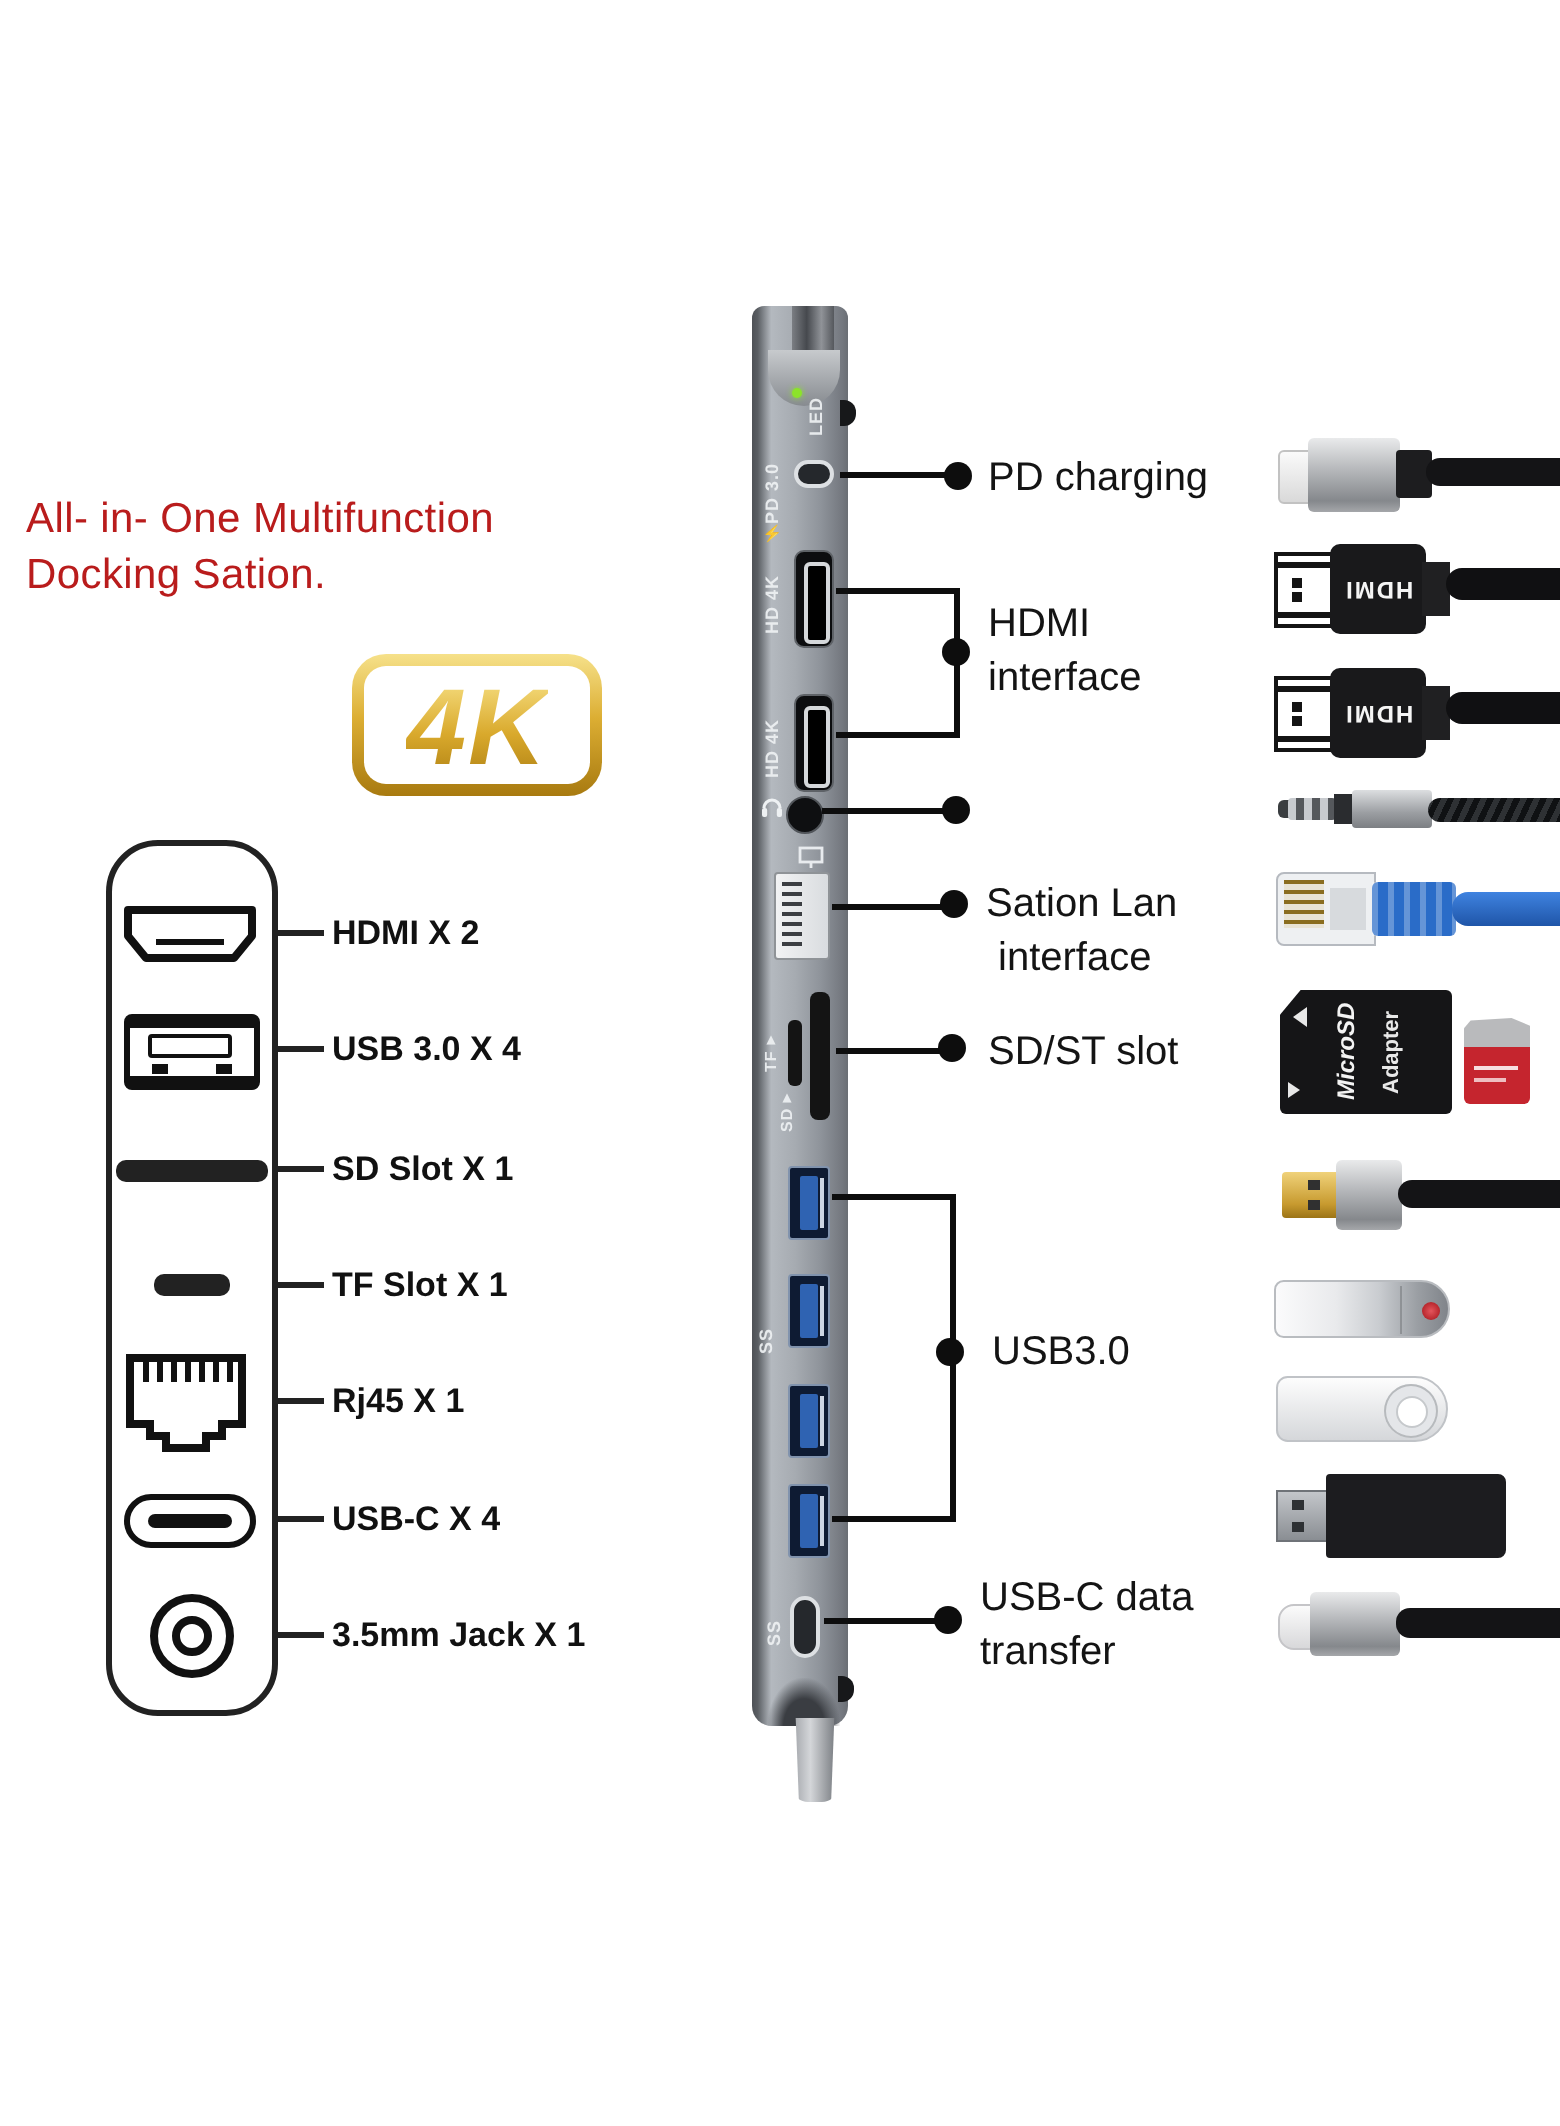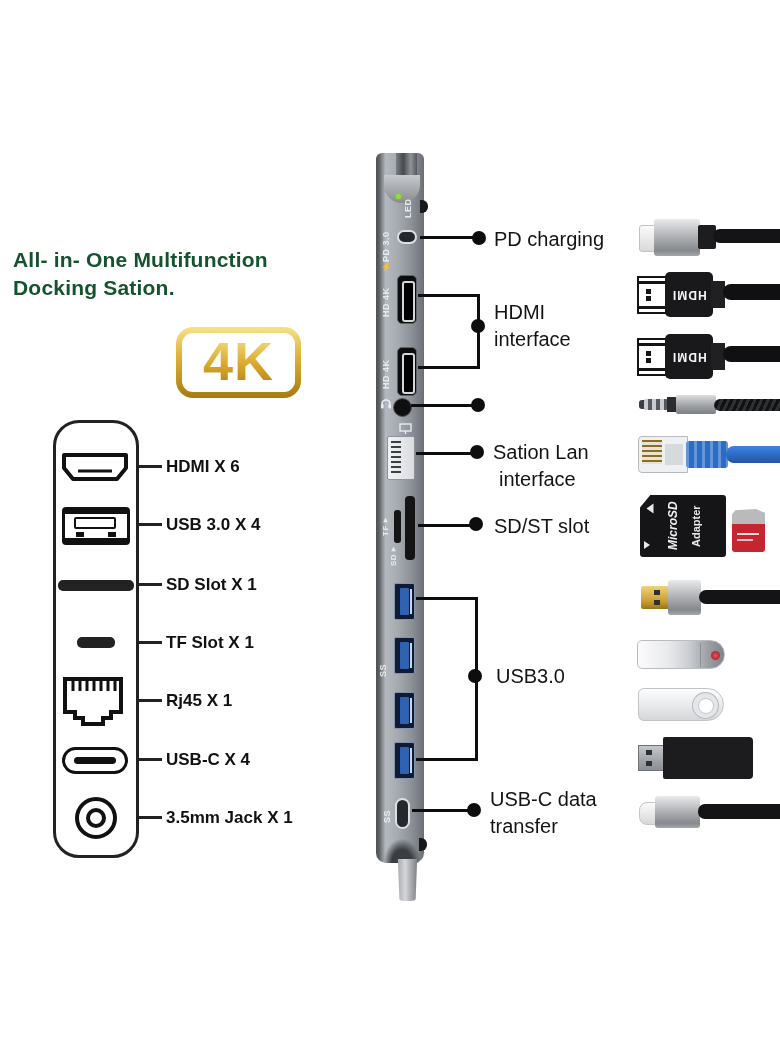--- a/index.html
+++ b/index.html
@@ -1,26 +1,26 @@
 <!DOCTYPE html>
 <html style="--gold: #c9991f; --usb-blue: #2f63b2; --ethernet-blue: #2a6cc8; --microsd-red: #c5252e; --led-green: #8ce32a;"><head>
 <meta charset="utf-8">
 <style>
   html,body{margin:0;padding:0;background:#fff;}
   body{font-family:"Liberation Sans", sans-serif;color:#1c1c1c;}
   #canvas{position:relative;width:780px;height:1063px;background:#ffffff;overflow:hidden;}
   .abs{position:absolute;}
 
   
-  .title{position:absolute;left:13px;top:246px;font-size:21px;font-weight:700;line-height:28px;color:#14532d;letter-spacing:.2px;}
+  .title{position:absolute;left:13px;top:246px;font-size:21px;font-weight:400;line-height:28px;color:#b91c1c;letter-spacing:.2px;}
 
   
   .badge4k{position:absolute;left:176px;top:327px;width:125px;height:71px;box-sizing:border-box;
     background:linear-gradient(180deg,#f6e18a 0%,#dcae33 45%,#a87a10 100%);border-radius:17px;padding:6px;}
-  .badge-inner{width:100%;height:100%;background:#fff;border-radius:11px;display:flex;align-items:flex-end;justify-content:center;}
+  .badge-inner{width:100%;height:100%;background:#fff;border-radius:11px;display:flex;align-items:flex-start;justify-content:center;font-style:italic;}
   .badge-text{font-size:54px;font-weight:700;letter-spacing:1px;
     background:linear-gradient(180deg,#f7e084 8%,#d9a92c 55%,#a87a10 100%);
     -webkit-background-clip:text;background-clip:text;color:transparent;}
 
   
   .lpanel{position:absolute;left:53px;top:420px;width:86px;height:438px;border:3px solid #222;border-radius:26px;box-sizing:border-box;background:#fff;}
   .tick{position:absolute;width:24px;height:3px;background:#222;}
   .lp-label{position:absolute;font-size:17px;font-weight:600;color:#111;white-space:nowrap;}
 
   
@@ -79,21 +79,21 @@
     <path d="M11 3 v12 M18 3 v12 M25 3 v12 M32 3 v12 M39 3 v12 M46 3 v12 M53 3 v12" stroke="#111" stroke-width="3" fill="none"></path>
   </svg>
   <div class="abs" style="left:62px;top:747px;width:66px;height:27px;border:3px solid #111;border-radius:14px;box-sizing:border-box;background:#fff">
     <div style="position:absolute;left:9px;top:7px;width:42px;height:7px;background:#111;border-radius:4px"></div>
   </div>
   <div class="abs" style="left:75px;top:797px;width:42px;height:42px;border:4px solid #111;border-radius:50%;box-sizing:border-box;background:#fff;display:flex;align-items:center;justify-content:center">
     <div style="width:20px;height:20px;border:4px solid #111;border-radius:50%;box-sizing:border-box"></div>
   </div>
 
   <div class="tick" style="left:138px;top:465px"></div>
-  <div class="lp-label" style="left:166px;top:457px">HDMI X 6</div>
+  <div class="lp-label" style="left:166px;top:457px">HDMI X 2</div>
   <div class="tick" style="left:138px;top:523px"></div>
   <div class="lp-label" style="left:166px;top:515px">USB 3.0 X 4</div>
   <div class="tick" style="left:138px;top:583px"></div>
   <div class="lp-label" style="left:166px;top:575px">SD Slot X 1</div>
   <div class="tick" style="left:138px;top:641px"></div>
   <div class="lp-label" style="left:166px;top:633px">TF Slot X 1</div>
   <div class="tick" style="left:138px;top:699px"></div>
   <div class="lp-label" style="left:166px;top:691px">Rj45 X 1</div>
   <div class="tick" style="left:138px;top:758px"></div>
   <div class="lp-label" style="left:166px;top:750px">USB-C X 4</div>

